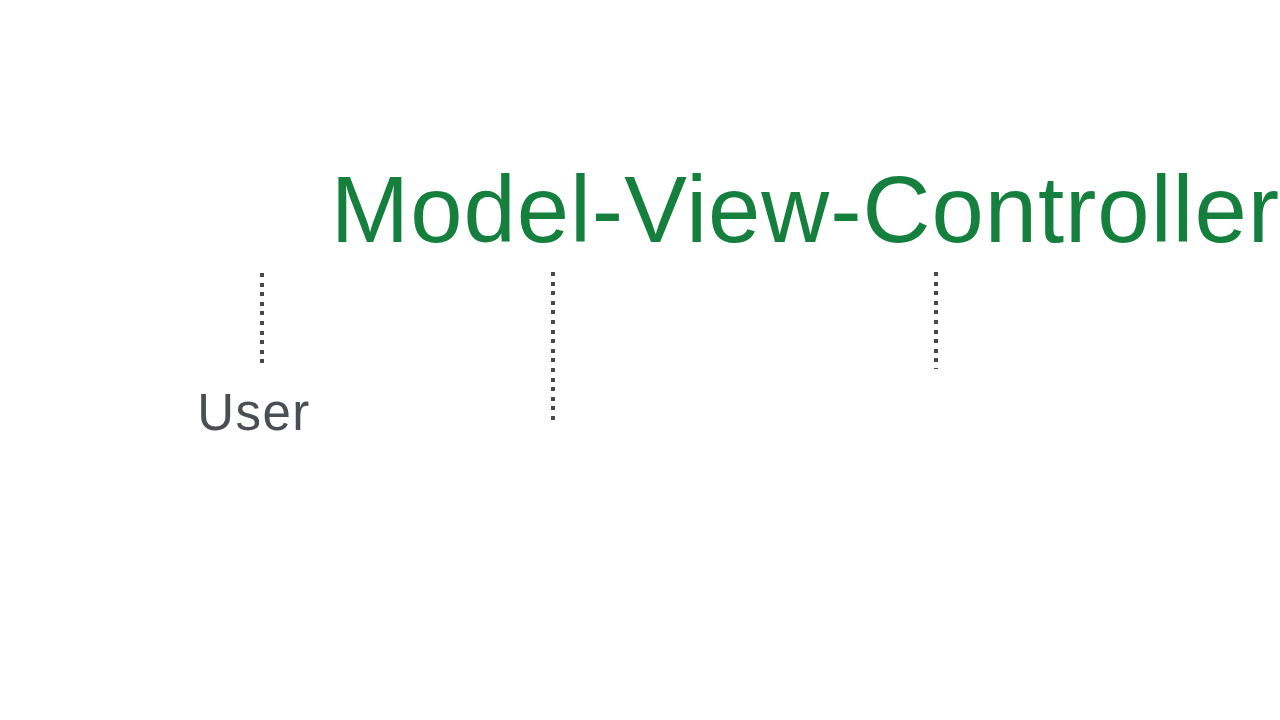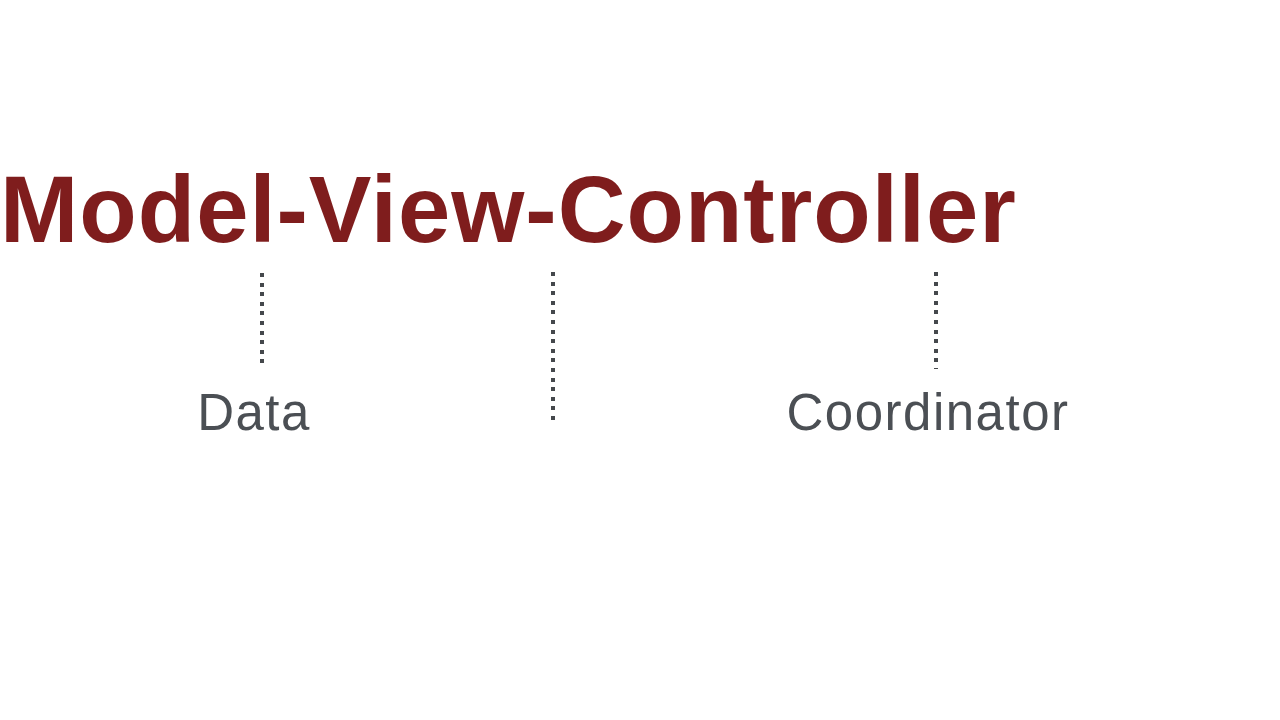--- a/index.html
+++ b/index.html
@@ -20,27 +20,27 @@
     width: 1280px;
     height: 720px;
     background: #ffffff;
   }
   .title {
     position: absolute;
     left: 0;
     top: 163px;
     width: 1280px;
     margin: 0;
-    text-align: left;
+    text-align: right;
     font-family: "Liberation Sans", "DejaVu Sans", sans-serif;
-    font-weight: 700;
+    font-weight: 400;
     font-size: 94px;
     line-height: 1;
     letter-spacing: 1px;
-    color: #7f1d1d;
+    color: #15803d;
     white-space: nowrap;
   }
   .connector {
     position: absolute;
     width: 4px;
     
     background-image: repeating-linear-gradient(
       to bottom,
       #45484c 0px,
       #45484c 4px,
@@ -73,18 +73,17 @@
 <div class="slide">
 
   <h1 class="title">Model-View-Controller</h1>
 
   <div class="connector connector-model"></div>
 
   <div class="connector connector-view"></div>
 
   <div class="connector connector-controller"></div>
 
-  <p class="term-label label-model">Data</p>
+  <p class="term-label label-model">User</p>
 
 
-  <p class="term-label label-controller">Coordinator</p>
 
 </div>
 
 </body></html>

